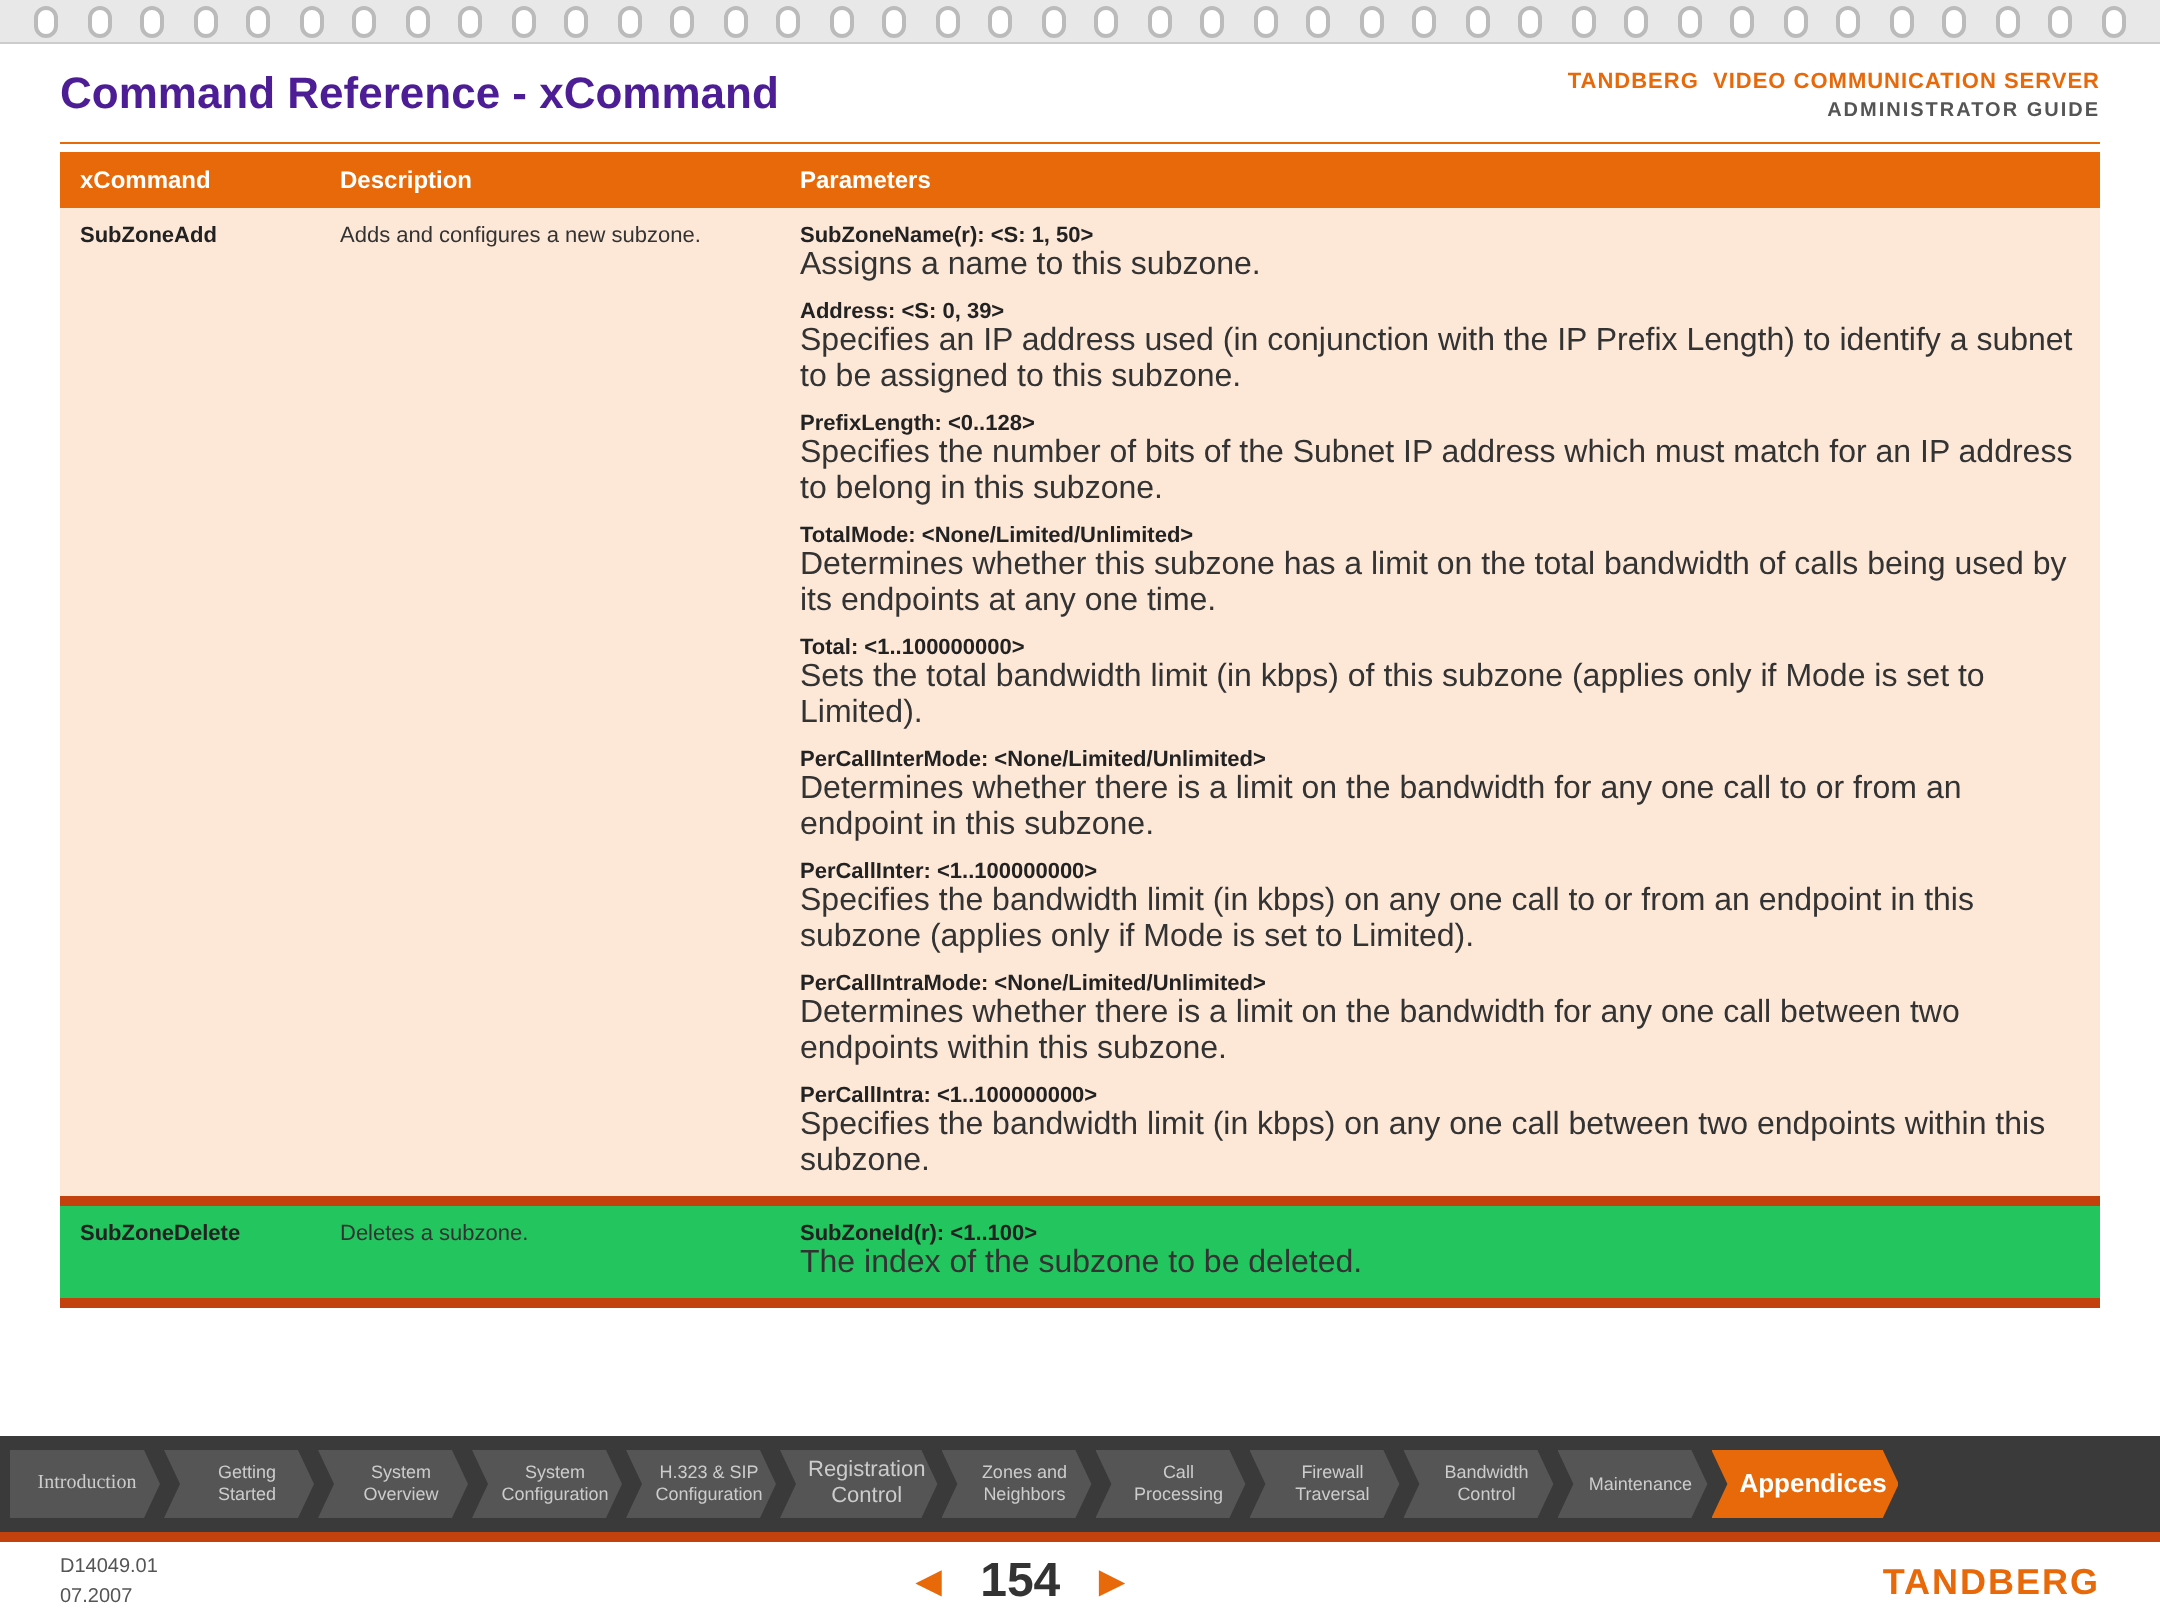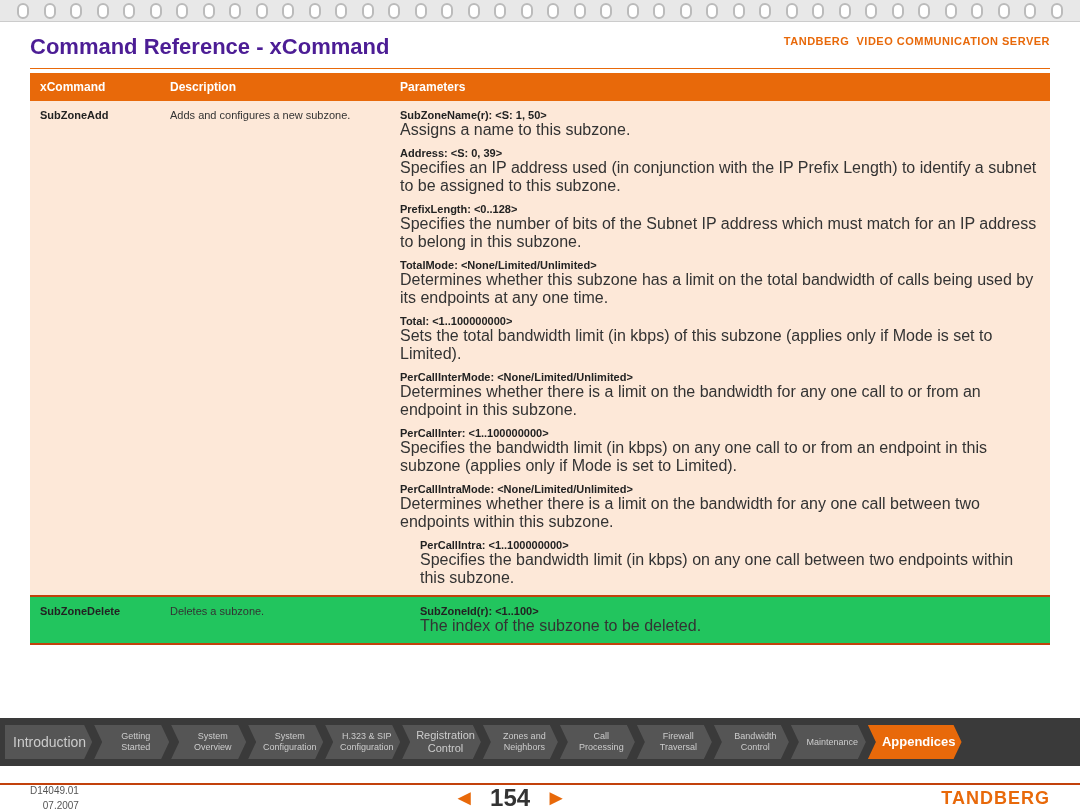--- a/index.html
+++ b/index.html
@@ -104,35 +104,34 @@
     }
     .ref-table tbody tr.alt {
       background: #22c55e;
     }
 
     .ref-table tbody td {
       padding: 8px 10px;
       vertical-align: top;
       color: #333;
       font-size: 11px;
-      border-bottom: 2px solid #c2410c;
+      border-bottom: 5px solid #c2410c;
     }
     .ref-table tbody td:first-child {
       font-weight: bold;
       font-size: 11px;
       color: #222;
       white-space: nowrap;
     }
 
     .param-block {
       margin-bottom: 8px;
     }
     .param-block:last-child {
       margin-bottom: 0;
-      margin-left: 20px;
     }
     .param-title {
       font-weight: bold;
       font-size: 11px;
       color: #222;
       display: block;
     }
     .param-desc {
       font-size: 16px;
       color: #333;
@@ -188,28 +187,27 @@
       color: #fff;
       font-weight: bold;
     }
 
     
     .footer {
       position: absolute;
       bottom: 0;
       left: 0;
       right: 0;
-      height: 28px;
+      height: 45px;
       background: #fff;
       display: flex;
       align-items: center;
       justify-content: space-between;
       padding: 0 30px;
-      border-top: 2px solid #c2410c;
-      text-align: right;
+      border-top: 5px solid #c2410c;
     }
     .footer-doc {
       font-size: 10px;
       color: #555;
       line-height: 1.5;
     }
     .footer-nav {
       display: flex;
       align-items: center;
       gap: 15px;
@@ -287,20 +285,21 @@
 
 <div class="main-content">
 
   <div class="header">
     <div class="page-title">Command Reference - xCommand</div>
     <div class="brand-info">
       <div class="brand-name">
         <span>TANDBERG</span>
         &nbsp;<span>VIDEO COMMUNICATION SERVER</span>
       </div>
+      <div class="guide-label">ADMINISTRATOR GUIDE</div>
     </div>
   </div>
 
   <div class="divider-line"></div>
 
   <table class="ref-table">
     <thead>
       <tr>
         <th>xCommand</th>
         <th>Description</th>
@@ -360,21 +359,21 @@
             </div>
           </td>
         </tr>
       </tbody>
   </table>
 </div>
 
 <div class="bottom-nav">
   <div class="nav-tabs-container" id="nav-tabs-container">
   <div class="tab-arrow">
-        <div class="nav-tab-inner" style="font-size: 14px; white-space: pre-line; text-align: right;">Introduction</div>
+        <div class="nav-tab-inner" style="font-size: 10px; white-space: pre-line; text-align: right; font-family: Liberation Serif, serif;">Introduction</div>
       </div>
       <div class="tab-arrow">
         <div class="nav-tab-inner" style="font-size: 9px; white-space: pre-line; text-align: center;">Getting
 Started</div>
       </div>
       <div class="tab-arrow">
         <div class="nav-tab-inner" style="font-size: 9px; white-space: pre-line; text-align: center;">System
 Overview</div>
       </div>
       <div class="tab-arrow">

